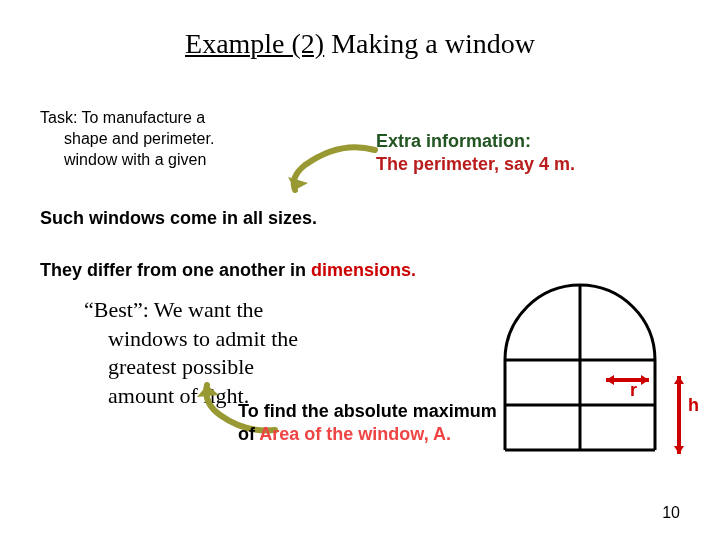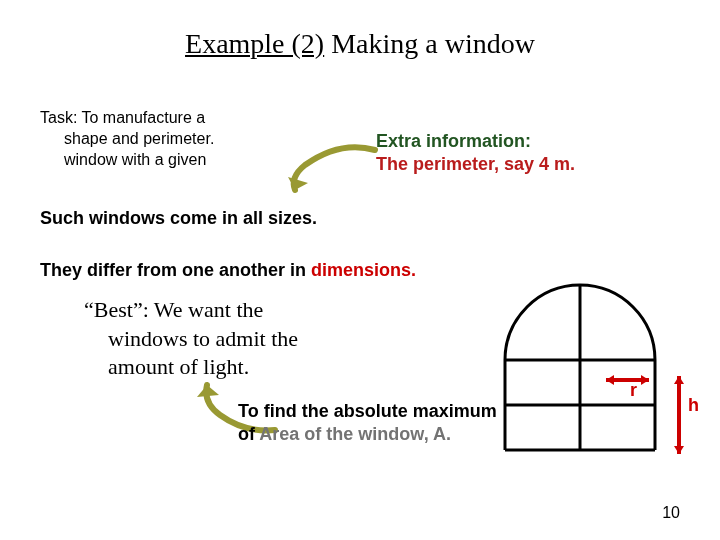--- a/index.html
+++ b/index.html
@@ -72,21 +72,21 @@
   .find-block {
     position: absolute;
     top: 400px;
     left: 238px;
     width: 260px;
     font-family: Arial, sans-serif;
     font-size: 18px;
     font-weight: bold;
     line-height: 1.25;
   }
-  .find-block .red { color: #737373; }
+  .find-block .red { color: #ef4444; }
   .window-diagram {
     position: absolute;
     top: 280px;
     left: 500px;
   }
   .r-label {
     position: absolute;
     top: 380px;
     left: 630px;
     font-family: Arial, sans-serif;
@@ -156,20 +156,21 @@
 
 <div class="all-sizes">Such windows come in all sizes.</div>
 
 <div class="differ">
   <span>They differ from one another in </span><span class="red">dimensions.</span>
 </div>
 
 <div class="best-block">
   <span>“Best”: We want the</span>
   <span class="indent">windows to admit the</span>
+  <span class="indent">greatest possible</span>
   <span class="indent">amount of light.</span>
 </div>
 
 <svg class="curved-arrow-2" width="90" height="60">
   <path d="M 80 55 Q 50 58 25 40 Q 8 28 12 10" stroke="#999933" stroke-width="6" fill="none" stroke-linecap="round"></path>
   <path d="M 12 10 L 2 22 L 24 20 Z" fill="#999933"></path>
 </svg>
 
 <div class="find-block">
   <span>To find the absolute maximum of </span><span class="red">Area of the window,  A.</span>

